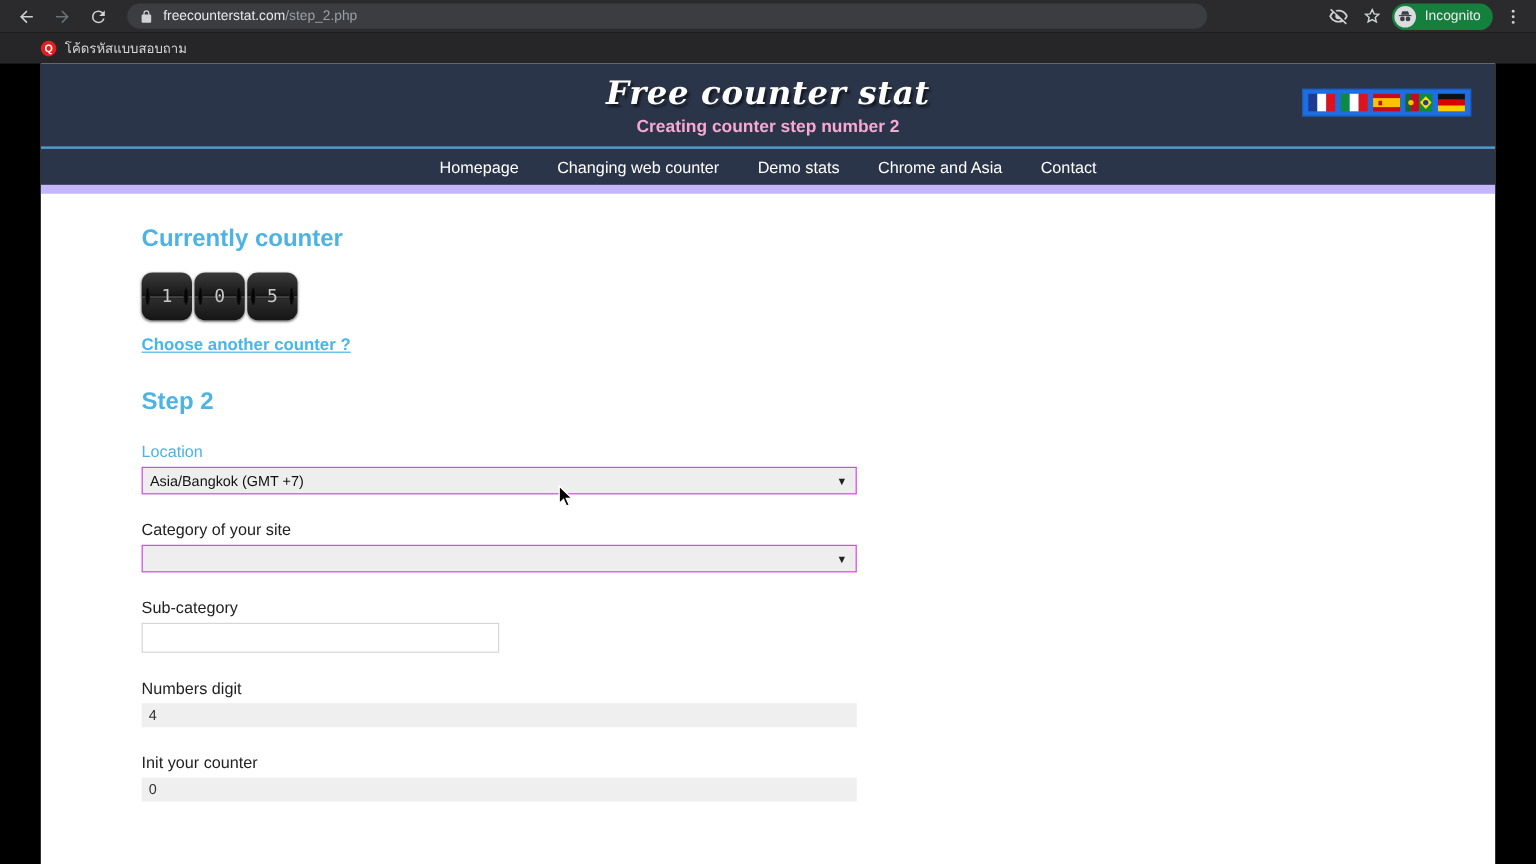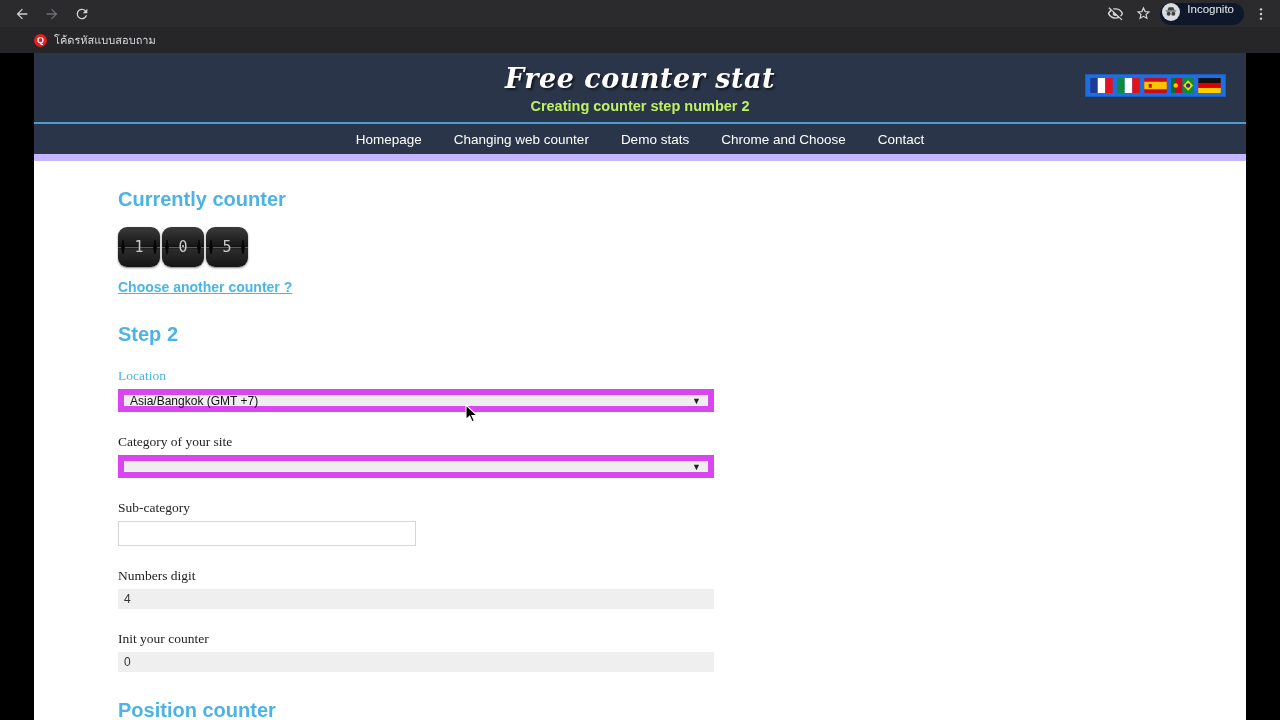--- a/index.html
+++ b/index.html
@@ -40,22 +40,22 @@
   .chrome-right {
     position: absolute; right: 6px; top: 0; height: 27px;
     display: flex; align-items: center; gap: 2px;
   }
   .icon-btn {
     width: 26px; height: 26px;
     display: flex; align-items: center; justify-content: center;
     color: #cfd1d3;
   }
   .incognito-pill {
-    height: 22px; display: flex; align-items: flex-start;
-    background: #0f172a; border-radius: 12px;
+    height: 22px; display: flex; align-items: center;
+    background: #15803d; border-radius: 12px;
     padding: 0 10px 0 2px; margin: 0 2px;
   }
   .incognito-avatar {
     width: 18px; height: 18px; border-radius: 50%;
     background: #dadce0; margin-right: 7px;
     display: flex; align-items: center; justify-content: center;
   }
   .incognito-label { color: #e8eaed; font-size: 11.5px; }
 
   
@@ -97,21 +97,21 @@
     font-family: "DejaVu Serif", serif;
     font-style: italic;
     font-weight: bold;
     font-size: 27px;
     text-shadow: 2px 2px 2px rgba(0,0,0,.55);
     letter-spacing: .5px;
   }
   .subtitle {
     position: absolute; left: 0; right: 0; top: 45px;
     text-align: center;
-    color: #bef264;
+    color: #f9a8d4;
     font-size: 14.5px;
     font-weight: bold;
   }
   .flags {
     position: absolute; right: 20px; top: 21px;
     background: #1d6ee0;
     border: 1px solid #1b5cbd;
     padding: 3px 4px;
     display: flex; gap: 4px;
   }
@@ -178,28 +178,27 @@
     font-size: 14px;
     font-weight: bold;
     text-decoration: underline;
   }
 
   .form-label {
     font-size: 13.5px;
     color: #222;
     margin-top: 22px;
     margin-bottom: 5px;
-    font-family: Liberation Serif, serif;
   }
   .form-label.blue { color: #4cb3e4; }
 
   .select-field {
     width: 596px; height: 23px;
     background: #eeeeee;
-    border: 6px solid #d946ef;
+    border: 1px solid #d946ef;
     display: flex; align-items: center;
     padding: 0 6px;
     font-size: 12px;
     color: #111;
     position: relative;
   }
   .select-field .chev {
     position: absolute; right: 7px; top: 50%;
     transform: translateY(-50%);
     font-size: 9px; color: #222;
@@ -244,20 +243,27 @@
         <path d="M4 11h12.2l-5.6-5.6L12 4l8 8-8 8-1.4-1.4 5.6-5.6H4z" fill="#6d7074"></path>
       </svg>
     </div>
     <div class="nav-btn">
       <svg width="16" height="16" viewBox="0 0 24 24">
         <path d="M17.65 6.35A7.95 7.95 0 0 0 12 4a8 8 0 1 0 7.73 10h-2.08A6 6 0 1 1 12 6c1.66 0 3.14.69 4.22 1.78L13 11h7V4z" fill="#cfd1d3"></path>
       </svg>
     </div>
   </div>
 
+  <div class="omnibox">
+    <svg class="lock-ico" viewBox="0 0 24 24">
+      <path d="M18 8h-1V6a5 5 0 0 0-10 0v2H6a2 2 0 0 0-2 2v10a2 2 0 0 0 2 2h12a2 2 0 0 0 2-2V10a2 2 0 0 0-2-2zM9 6a3 3 0 0 1 6 0v2H9z" fill="#cfd1d3"></path>
+    </svg>
+    <span class="url-host">freecounterstat.com</span>
+      <span class="url-path">/step_2.php</span>
+  </div>
 
   <div class="chrome-right">
     <div class="icon-btn">
       <svg width="17" height="17" viewBox="0 0 24 24">
         <path d="M12 6.5c3.8 0 7.1 2.2 8.6 5.5-.5 1.1-1.3 2.2-2.2 3l1.4 1.4c1.3-1.2 2.3-2.7 3-4.4C21.3 7.6 17 4.5 12 4.5c-1.3 0-2.5.2-3.7.6l1.6 1.6c.7-.1 1.4-.2 2.1-.2zM3.3 3.3 2 4.6l2.6 2.6C3 8.5 1.8 10.1 1 12c1.7 4.4 6 7.5 11 7.5 1.8 0 3.6-.4 5.1-1.1l3.3 3.3 1.3-1.3L3.3 3.3zM12 17.5c-3.8 0-7.1-2.2-8.6-5.5.7-1.5 1.8-2.8 3.1-3.7l2 2A3.5 3.5 0 0 0 12 15.5c.5 0 1-.1 1.4-.3l1.3 1.3c-.9.6-1.8.8-2.7 1z" fill="#cfd1d3"></path>
       </svg>
     </div>
     <div class="icon-btn">
       <svg width="17" height="17" viewBox="0 0 24 24">
         <path d="M12 4.3l2.3 5 5.4.5-4.1 3.6 1.2 5.3L12 16l-4.8 2.7 1.2-5.3-4.1-3.6 5.4-.5z" fill="none" stroke="#cfd1d3" stroke-width="1.7"></path>
@@ -326,21 +332,21 @@
           <rect y="6.7" width="30" height="6.6" fill="#d00"></rect>
           <rect y="13.3" width="30" height="6.7" fill="#ffce00"></rect>
       </svg>
     </div>
   </div>
 
   <div class="site-nav">
     <a class="nav-link" href="#">Homepage</a>
     <a class="nav-link" href="#">Changing web counter</a>
     <a class="nav-link" href="#">Demo stats</a>
-    <a class="nav-link" href="#">Chrome and Choose</a>
+    <a class="nav-link" href="#">Chrome and Asia</a>
     <a class="nav-link" href="#">Contact</a>
   </div>
 
   <div class="content">
 
     <h2 class="blue-head">Currently counter</h2>
 
     <div class="counter-display">
       <div class="digit">
         <span class="notch-l"></span>
@@ -381,21 +387,20 @@
     <div class="form-label">Numbers digit</div>
     <div class="filled-field">
       <span>4</span>
     </div>
 
     <div class="form-label">Init your counter</div>
     <div class="filled-field">
       <span>0</span>
     </div>
 
-    <h2 class="blue-head">Position counter</h2>
 
     
 
   </div>
 
   <svg class="cursor" viewBox="0 0 14 20">
     <path d="M1 1 L1 15.5 L4.6 12.2 L7.1 17.8 L9.4 16.8 L6.9 11.4 L11.6 11.2 Z" fill="#000" stroke="#fff" stroke-width="1.1"></path>
   </svg>
 </div>
 

